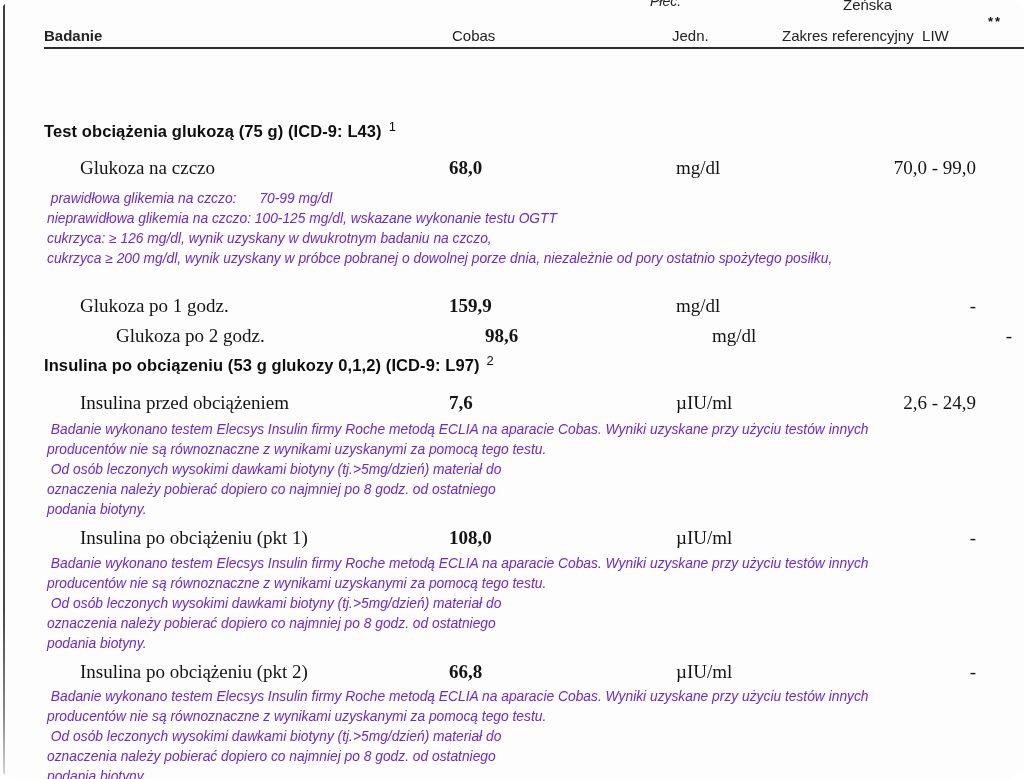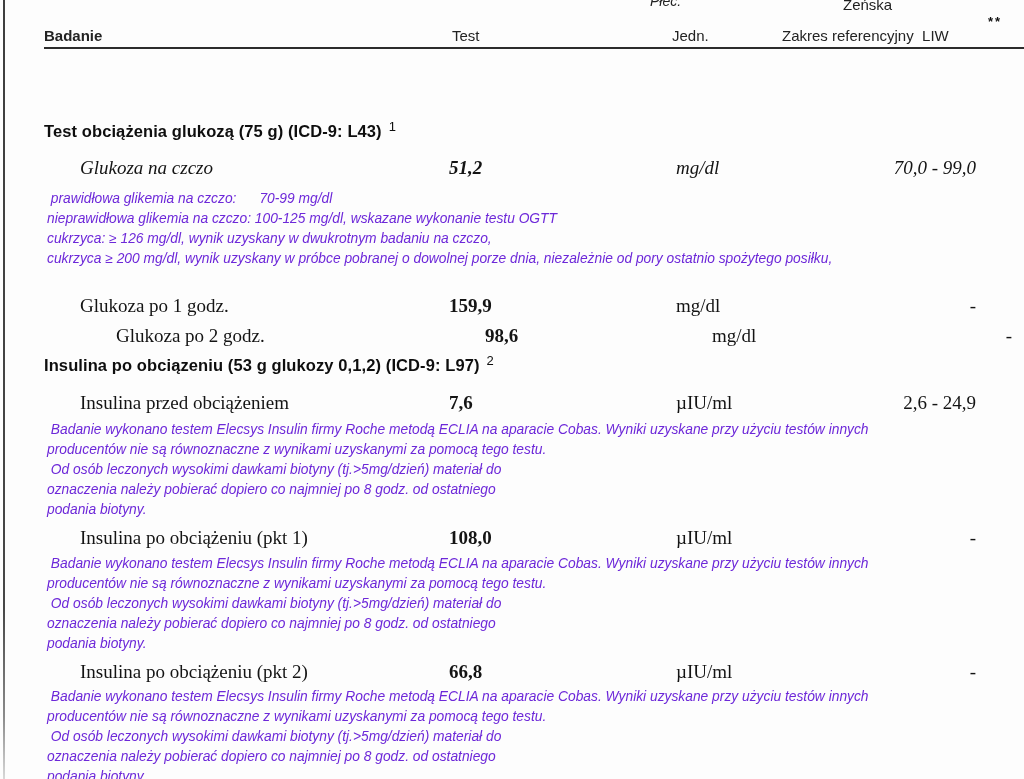--- a/index.html
+++ b/index.html
@@ -1,19 +1,20 @@
 <!DOCTYPE html>
 <html><head>
 <meta charset="utf-8">
 <style>
   html,body{margin:0;padding:0;background:#ffffff;}
   .page{
     position:relative;width:1024px;height:779px;overflow:hidden;
     background:#fdfdfd;color:#1a1a1a;
     font-family:"Liberation Sans",sans-serif;
+    border-radius:15px;
   }
   .edge{
     position:absolute;left:3px;top:0;width:2px;height:100%;
     background:linear-gradient(to bottom,#3e3e3e 0%,#474747 78%,#8b8b8b 92%,#d8d8d8 100%);
   }
   .abs{position:absolute;}
   
   .sex-label{left:650px;top:-7px;font-size:14px;font-style:italic;color:#222;}
   .sex-value{left:843px;top:-4px;font-size:15px;color:#1d1d1d;}
   
@@ -34,21 +35,21 @@
   .st-2{top:352px;}
   
   .trow{
     position:absolute;left:0;width:1024px;height:24px;
     font-family:"Liberation Serif",serif;font-size:19px;color:#141414;
   }
   .trow .name{position:absolute;left:80px;}
   .trow .result{position:absolute;left:449px;font-weight:bold;}
   .trow .unit{position:absolute;left:676px;}
   .trow .range{position:absolute;left:756px;width:220px;text-align:right;}
-  .r-glc0{top:157px;font-style:italic;} .r-glc1{top:295px;} .r-glc2{top:325px;margin-left:36px;}
+  .r-glc0{top:157px;} .r-glc1{top:295px;} .r-glc2{top:325px;margin-left:36px;}
   .r-ins0{top:392px;} .r-ins1{top:527px;} .r-ins2{top:661px;}
   
   .notes{
     position:absolute;left:47px;width:975px;
     font-size:13.8px;font-style:italic;line-height:20px;color:#6d28d9;
   }
   .notes div{white-space:pre;}
   .n-glc{top:189px;}
   .n-ins0{top:420px;}
   .n-ins1{top:554px;}
@@ -58,34 +59,34 @@
 <body>
 
 <div class="page">
   <div class="edge"></div>
 
   <div class="abs sex-label">Płeć:</div>
   <div class="abs sex-value">Żeńska</div>
 
   <div>
     <div class="abs hdr hdr-badanie">Badanie</div>
-    <div class="abs hdr hdr-wynik">Test</div>
+    <div class="abs hdr hdr-wynik">Cobas</div>
     <div class="abs hdr hdr-jedn">Jedn.</div>
     <div class="abs hdr hdr-zakres">Zakres referencyjny  LIW</div>
     <div class="abs hdr-mark">**</div>
   </div>
   <div class="rule"></div>
 
   <div class="section-title st-1">
     <span>Test obciążenia glukozą (75 g) (ICD-9: L43)</span><sup>1</sup>
   </div>
 
   <div class="trow r-glc0">
     <span class="name">Glukoza na czczo</span>
-    <span class="result">51,2</span>
+    <span class="result">68,0</span>
     <span class="unit">mg/dl</span>
     <span class="range">70,0 - 99,0</span>
   </div>
 
   <div class="notes n-glc">
     <div> prawidłowa glikemia na czczo:      70-99 mg/dl</div>
     <div>nieprawidłowa glikemia na czczo: 100-125 mg/dl, wskazane wykonanie testu OGTT</div>
     <div>cukrzyca: ≥ 126 mg/dl, wynik uzyskany w dwukrotnym badaniu na czczo,</div>
     <div>cukrzyca ≥ 200 mg/dl, wynik uzyskany w próbce pobranej o dowolnej porze dnia, niezależnie od pory ostatnio spożytego posiłku,</div>
   </div>

